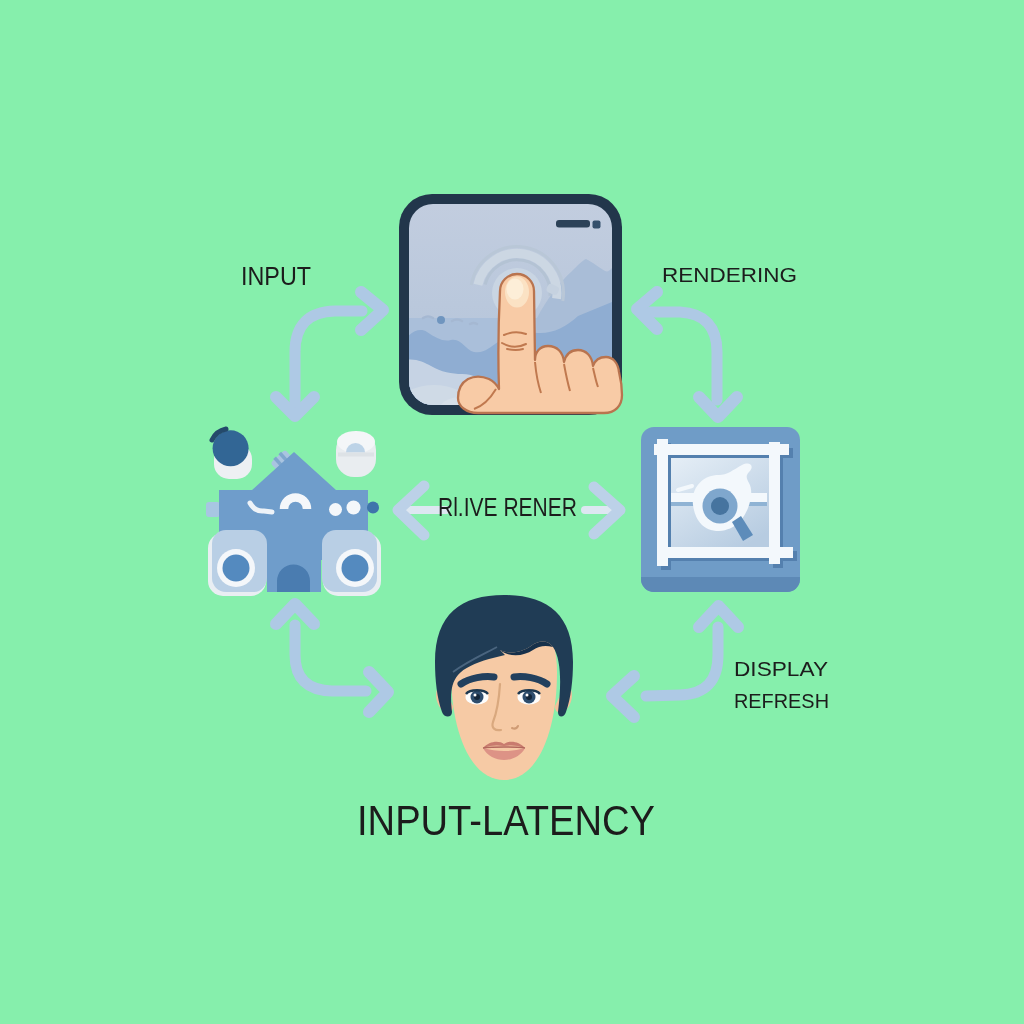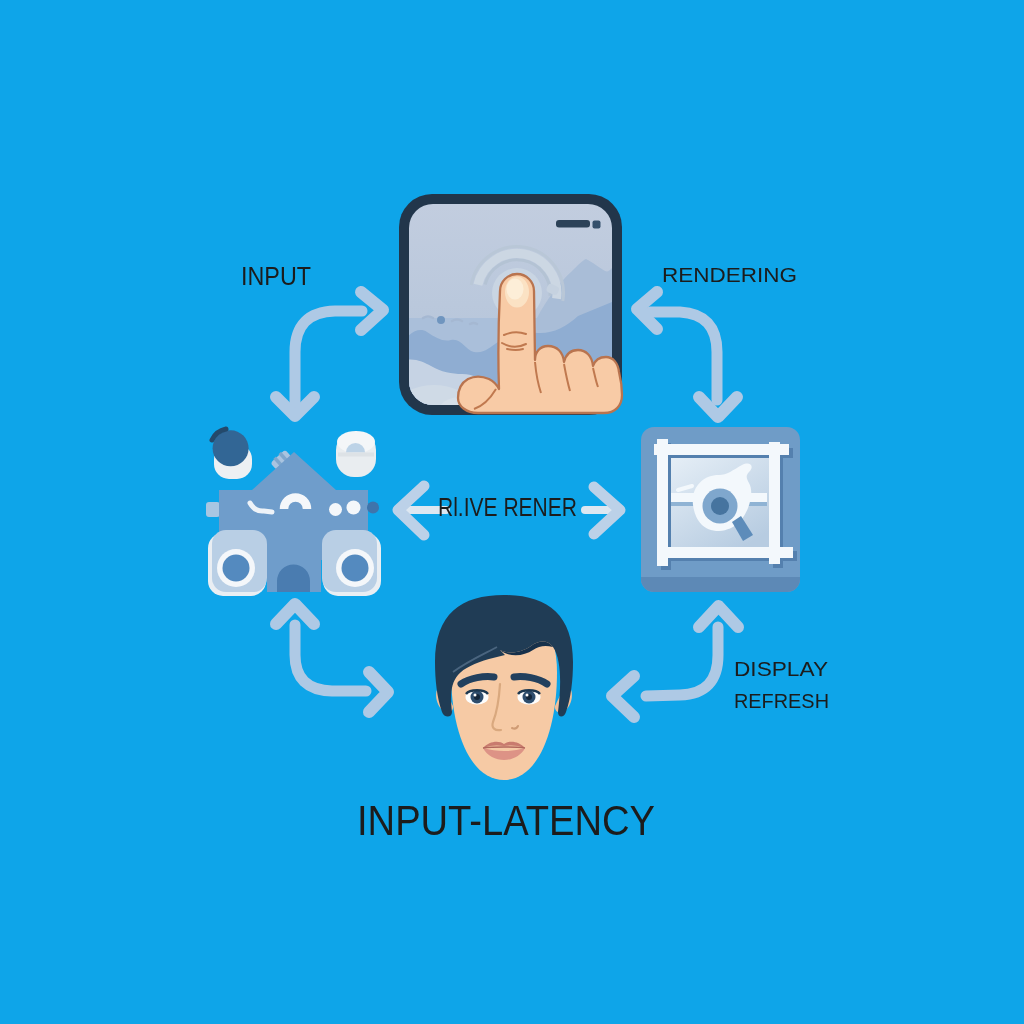--- a/index.html
+++ b/index.html
@@ -1,16 +1,16 @@
 <!DOCTYPE html>
 <html><head>
 <meta charset="utf-8">
 <style>
   html,body{margin:0;padding:0;background:#ffffff;}
-  #page{width:1024px;height:1024px;position:relative;background:#0ea5e9;overflow:hidden;}
+  #page{width:1024px;height:1024px;position:relative;background:#86efac;overflow:hidden;}
   svg{position:absolute;top:0;left:0;}
   text{font-family:"Liberation Sans", sans-serif;fill:#1c1c1c;}
 </style>
 </head>
 <body>
 <div id="page">
 <svg width="1024" height="1024" viewBox="0 0 1024 1024">
 
   <g stroke="#aec9e5" fill="none" stroke-linecap="round" stroke-linejoin="round">
 

